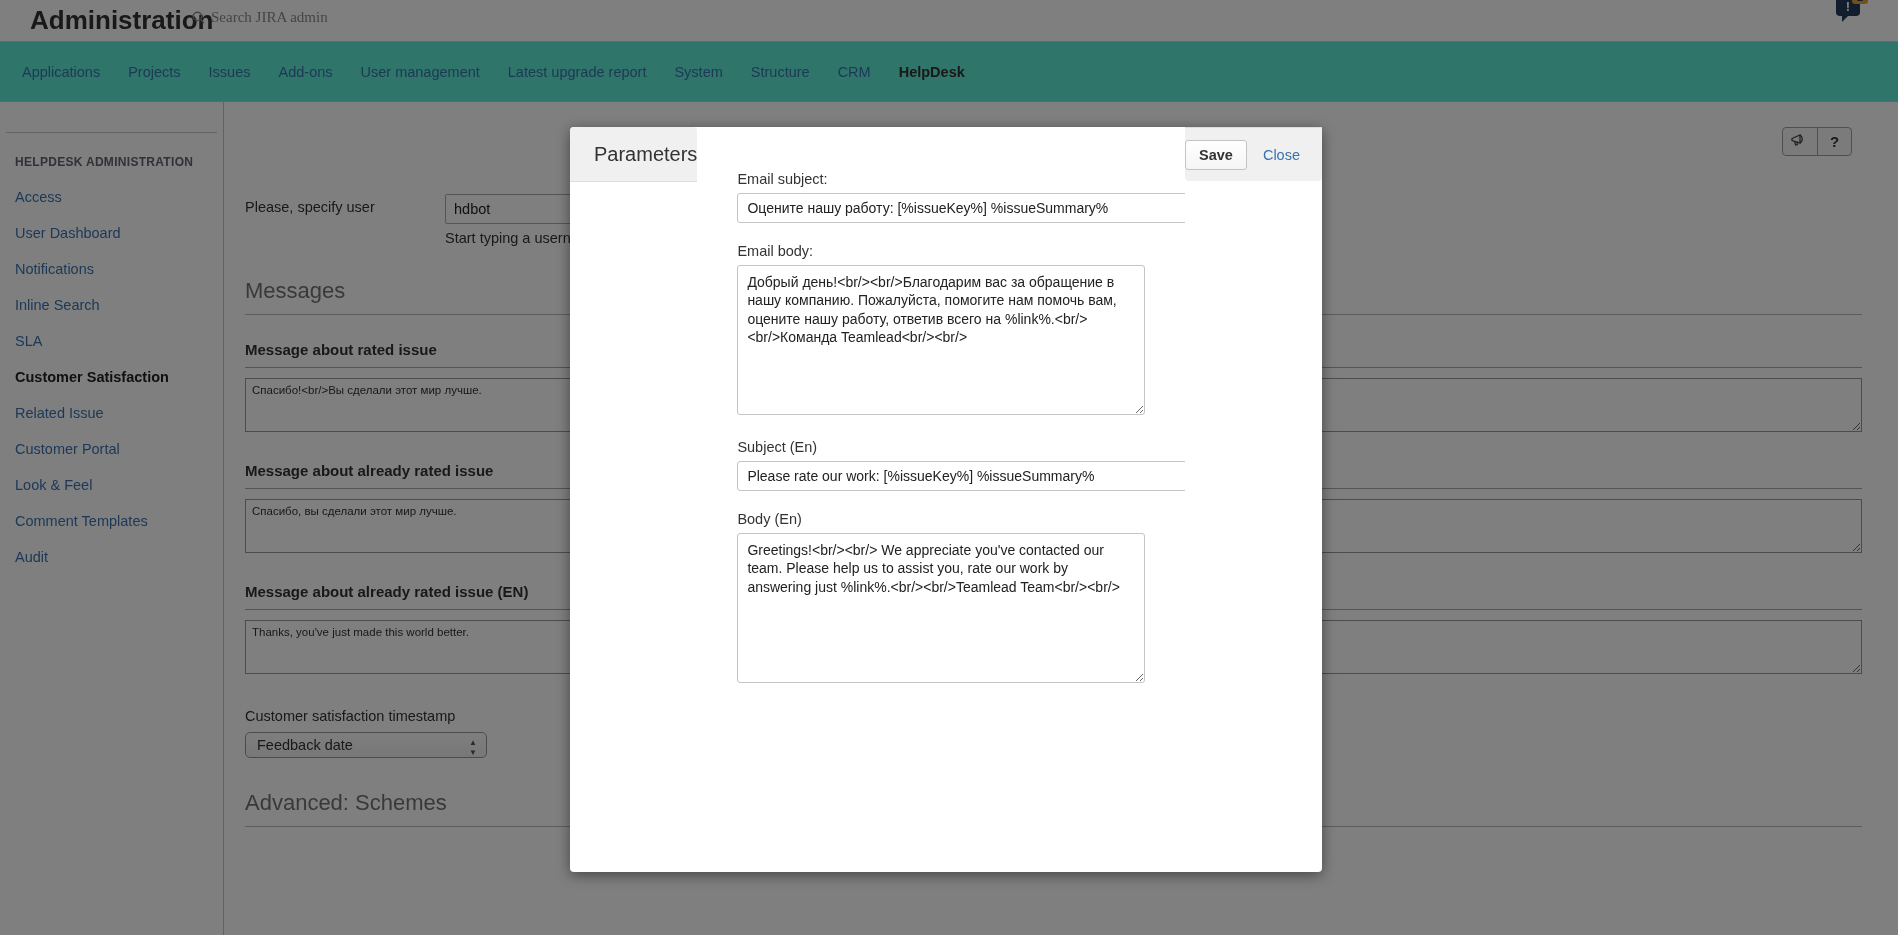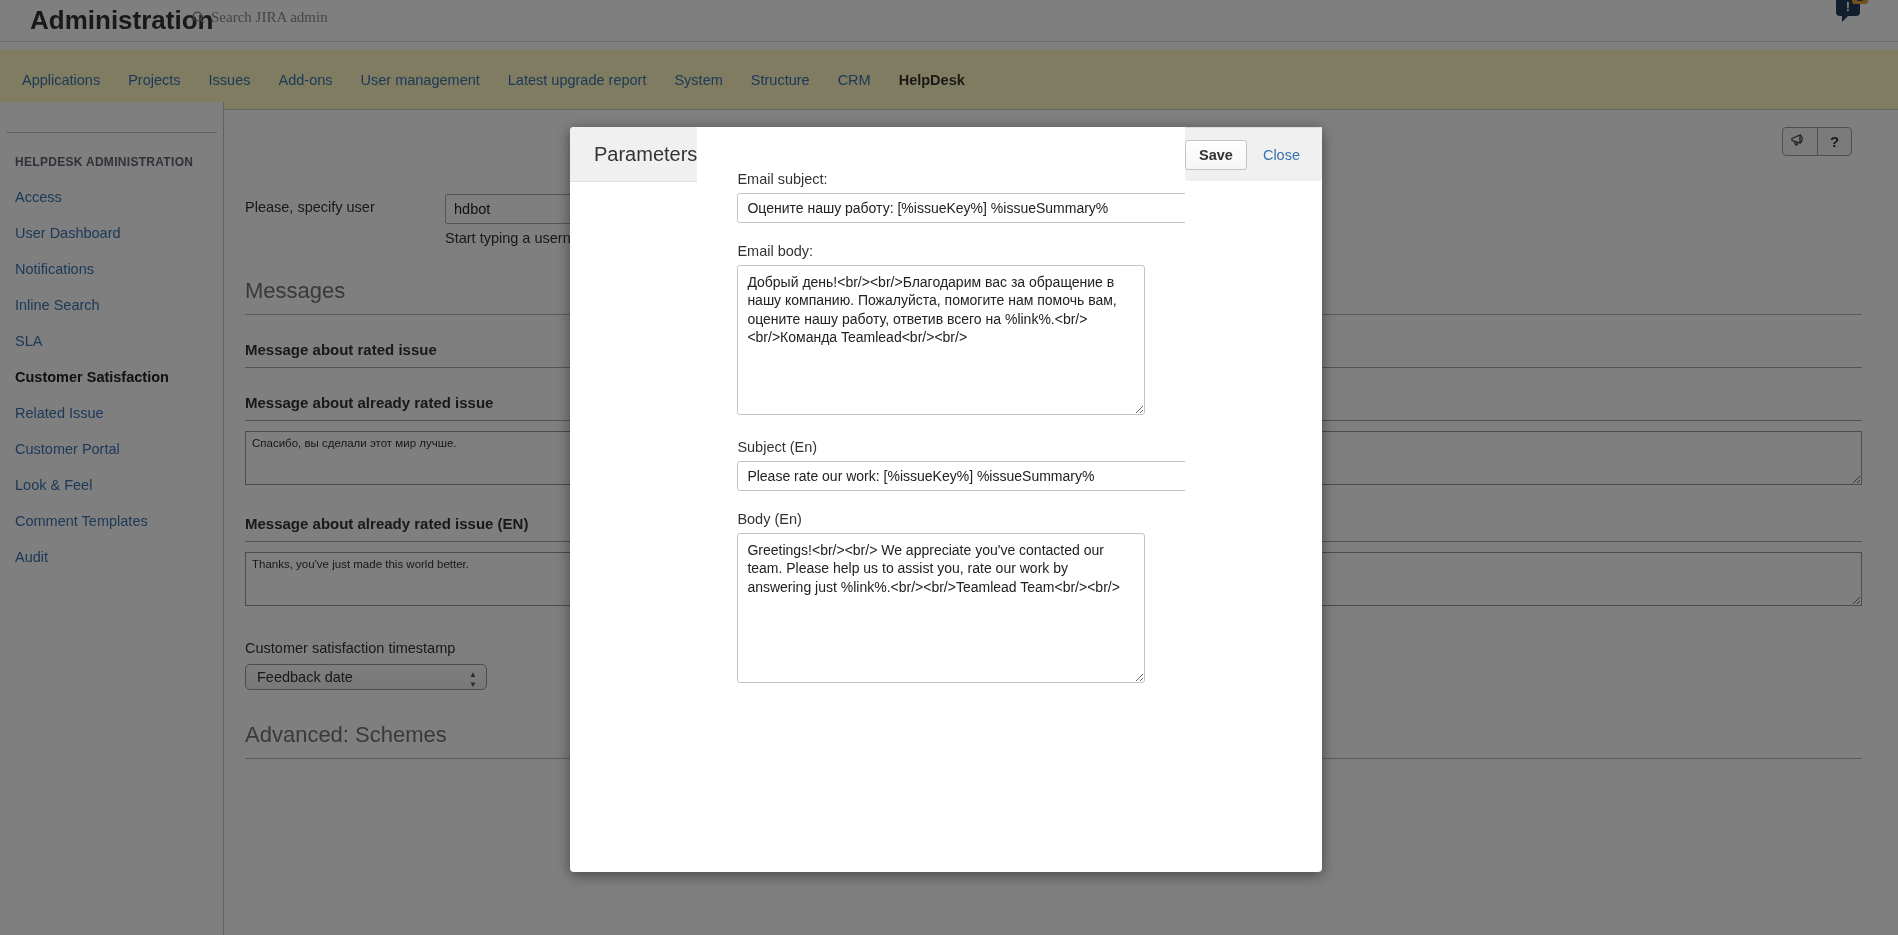--- a/index.html
+++ b/index.html
@@ -39,22 +39,22 @@
     content:""; position:absolute; left:6px; bottom:-6px;
     border:4px solid transparent; border-top-color:#253a5c; border-left-color:#253a5c;
   }
   .notif .badge {
     position:absolute; left:16px; top:-4px; min-width:16px; height:15px; padding:0 3px;
     background:#e2a33d; border-radius:3px;
     color:#253a5c; font-size:11px; font-weight:bold; text-align:center; line-height:16px;
   }
   
   .admin-nav {
-    position:absolute; left:0; top:50px; width:100%; height:60px;
-    background:#fef9c3; border-bottom:1px solid #c9c9c9;
+    position:absolute; left:0; top:42px; width:100%; height:60px;
+    background:#5eead4; border-bottom:1px solid #c9c9c9;
     display:flex; align-items:center; padding-left:8px;
   }
   .nav-item {
     font-size:14.5px; color:#3b73af; text-decoration:none; padding:0 14px; cursor:pointer;
   }
   .nav-item.active { color:#333; font-weight:bold; }
   
   .sidebar {
     position:absolute; left:0; top:102px; width:224px; bottom:0;
     border-right:1px solid #c4c4c4; background:#fff;
@@ -243,20 +243,21 @@
     <div class="user-field">
       <input type="text" value="hdbot" style="">
       <div class="user-hint">Start typing a username</div>
     </div>
   </div>
 
   <h2 class="section-h2">Messages</h2>
 
   <div class="msg-section">
     <h3>Message about rated issue</h3>
+    <textarea style="">Спасибо!&lt;br/&gt;Вы сделали этот мир лучше.</textarea>
   </div>
 
 
   <div class="msg-section">
     <h3>Message about already rated issue</h3>
     <textarea style="">Спасибо, вы сделали этот мир лучше.</textarea>
   </div>
 
   <div class="msg-section">
     <h3>Message about already rated issue (EN)</h3>

